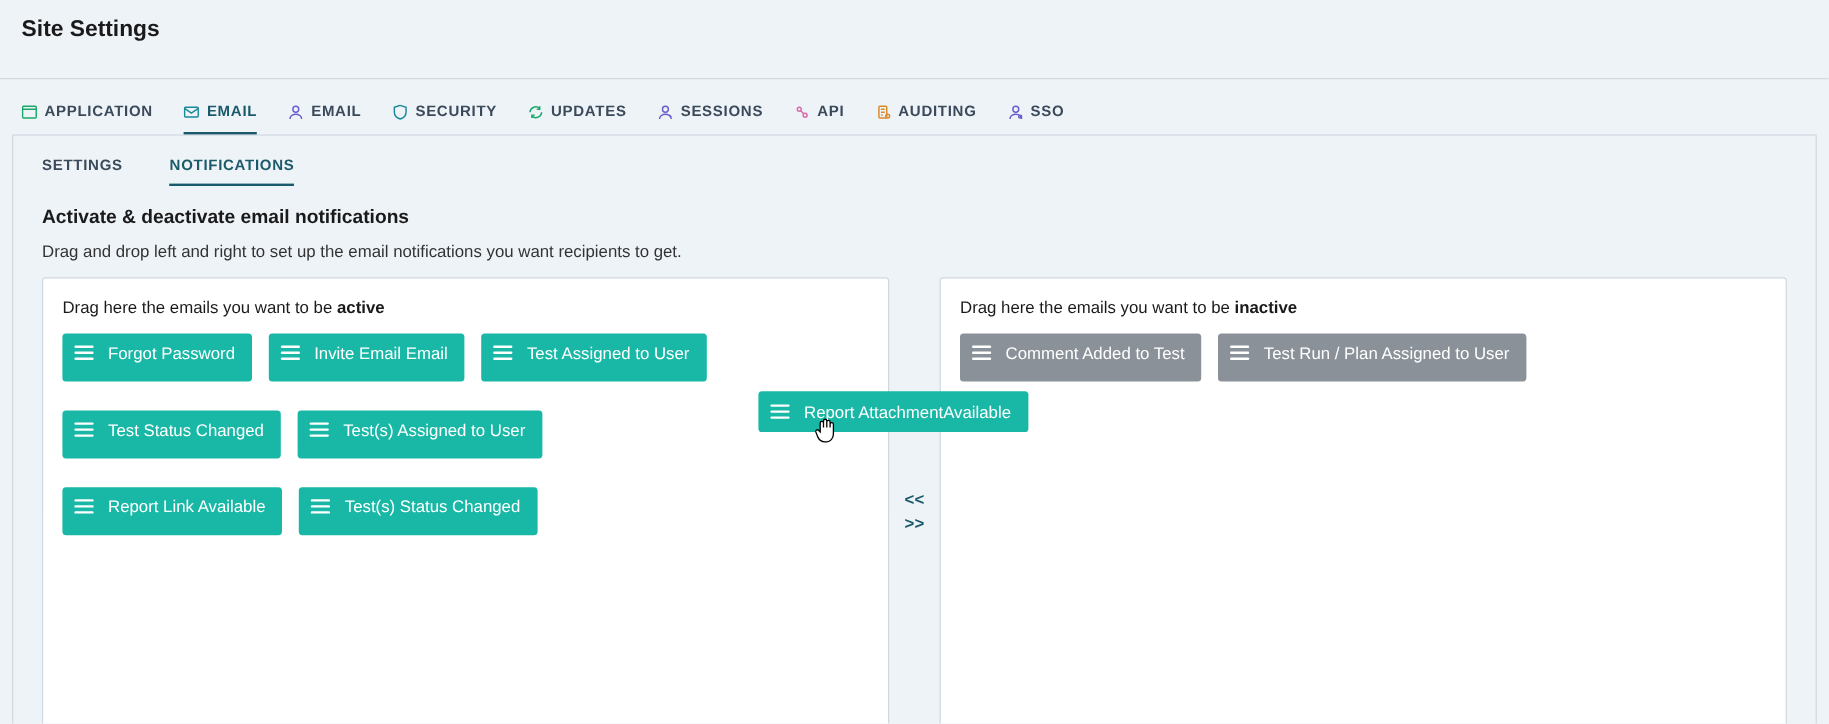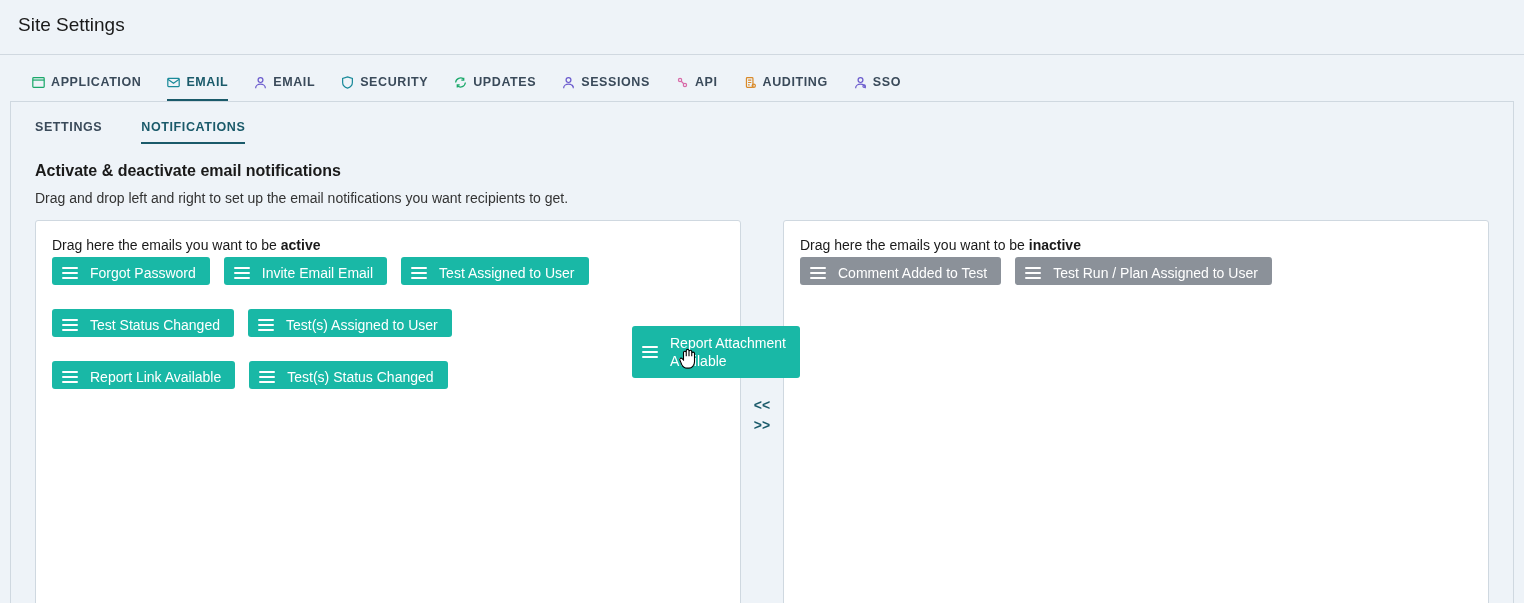--- a/index.html
+++ b/index.html
@@ -7,29 +7,29 @@
     font-family: -apple-system, BlinkMacSystemFont, "Segoe UI", Arial, sans-serif;
     background: #eef3f8;
     color: #1a1a1a;
     font-size: 14px;
     width: 1524px;
     height: 603px;
     overflow: hidden;
   }
   .page-title {
     font-size: 19px;
-    font-weight: 400;
-    padding: 14px 18px 18px 18px;
+    font-weight: 700;
+    padding: 14px 18px 29px 18px;
     color: #1a1a1a;
     border-bottom: 1px solid #d0d8e0;
   }
   .tabs-primary {
     display: flex;
     gap: 26px;
-    padding: 0 32px;
+    padding: 0 18px;
     margin-top: 18px;
   }
   .tab-p {
     display: flex;
     align-items: center;
     gap: 6px;
     font-size: 12.5px;
     font-weight: 600;
     letter-spacing: 0.6px;
     color: #3a4a5a;
@@ -88,21 +88,21 @@
     flex: 1;
     background: #fff;
     border: 1px solid #cfd8e0;
     border-radius: 3px;
     padding: 16px 16px;
     min-height: 390px;
   }
   .dropzone-header {
     font-size: 14px;
     color: #1a1a1a;
-    margin-bottom: 4px;
+    margin-bottom: 14px;
   }
   .dropzone-header b { font-weight: 700; }
   .mid {
     width: 42px;
     display: flex;
     flex-direction: column;
     align-items: center;
     justify-content: center;
     gap: 4px;
     color: #1a5a6a;
@@ -113,21 +113,21 @@
     display: flex;
     flex-wrap: wrap;
     gap: 12px 14px;
   }
   .chip {
     display: inline-flex;
     align-items: center;
     gap: 12px;
     color: #fff;
     border-radius: 3px;
-    padding: 8px 14px 4px 10px;
+    padding: 8px 14px 16px 10px;
     font-size: 14px;
     font-weight: 400;
     cursor: grab;
     white-space: nowrap;
   }
   .chip .grip {
     width: 16px; height: 12px;
     display: flex; flex-direction: column; justify-content: space-between;
   }
   .chip .grip span { display:block; height:2px; background:#fff; border-radius:1px; }
@@ -136,21 +136,21 @@
   .dragging-chip {
     position: absolute;
     left: 632px;
     top: 326px;
     z-index: 50;
   }
   .dragging-chip .chip {
     padding: 8px 14px 8px 10px;
     line-height: 1.3;
   }
-  .dragging-chip .chip .multi { display:flex; flex-direction:column; }
+  .dragging-chip .chip .multi { display:flex; flex-direction:row; }
   .cursor-img {
     position: absolute;
     left: 678px;
     top: 346px;
     z-index: 60;
     width: 22px; height: 26px;
     pointer-events: none;
   }
   
   .ic-green { color: #1aa86a; }

